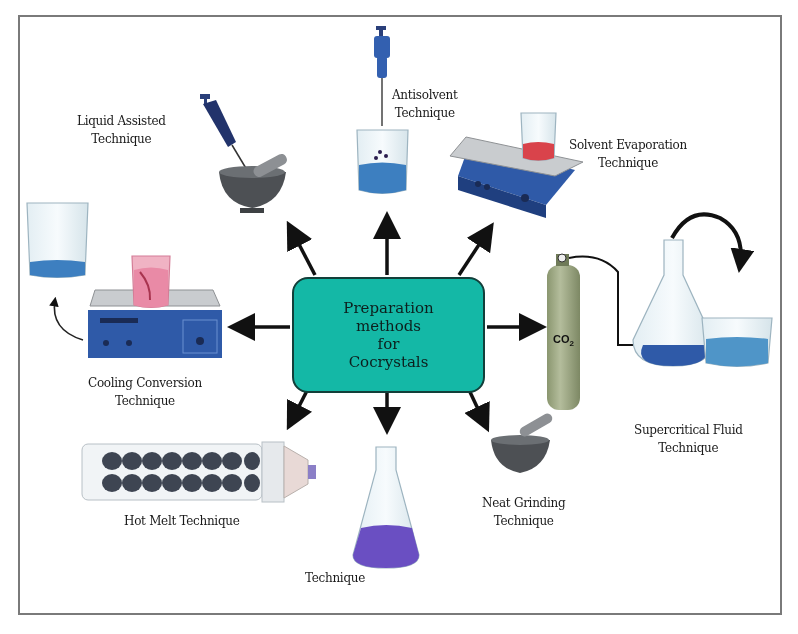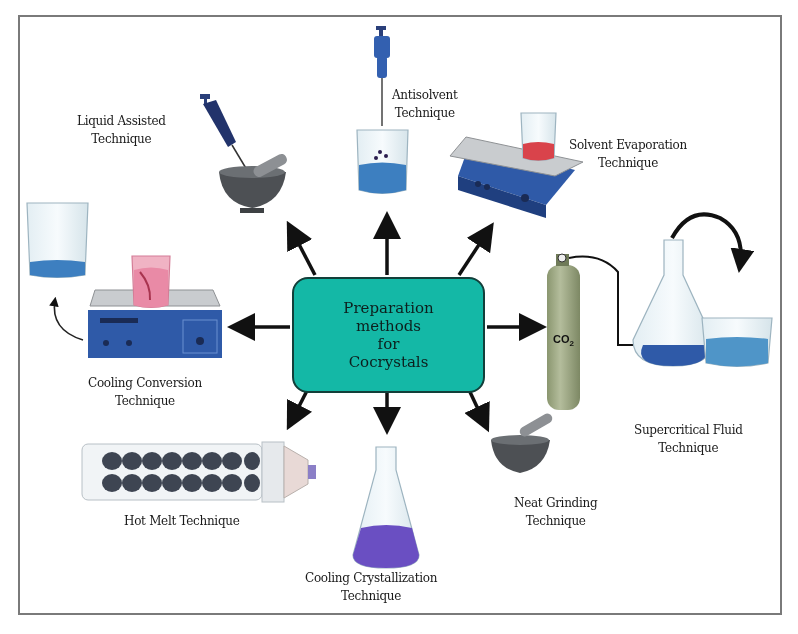--- a/index.html
+++ b/index.html
@@ -179,26 +179,25 @@
   <div>Technique</div>
 </div>
 <div class="lbl" style="left:569px;top:136px;">
   <div>Solvent Evaporation</div>
   <div>Technique</div>
 </div>
 <div class="lbl" style="left:634px;top:388px;margin-top:33px;">
   <div>Supercritical Fluid</div>
   <div>Technique</div>
 </div>
-<div class="lbl" style="left:482px;top:494px;margin-left:32px;">
+<div class="lbl" style="left:482px;top:494px;">
   <div>Neat Grinding</div>
   <div>Technique</div>
 </div>
 <div class="lbl" style="left:305px;top:569px;">
-  <div>Cooling Crystallization</div>
   <div>Technique</div>
 </div>
 <div class="lbl" style="left:124px;top:512px;">
   <div>Hot Melt Technique</div>
 </div>
 <div class="lbl" style="left:88px;top:374px;">
   <div>Cooling Conversion</div>
   <div>Technique</div>
 </div>
 

